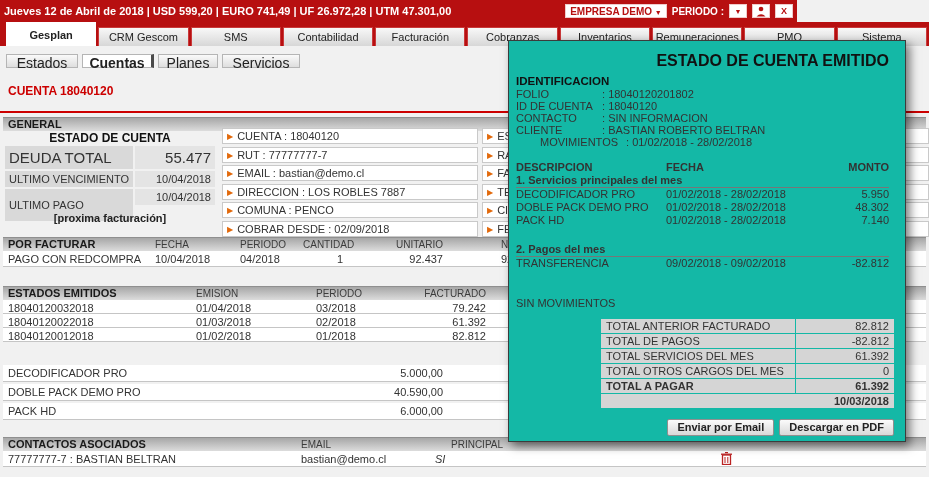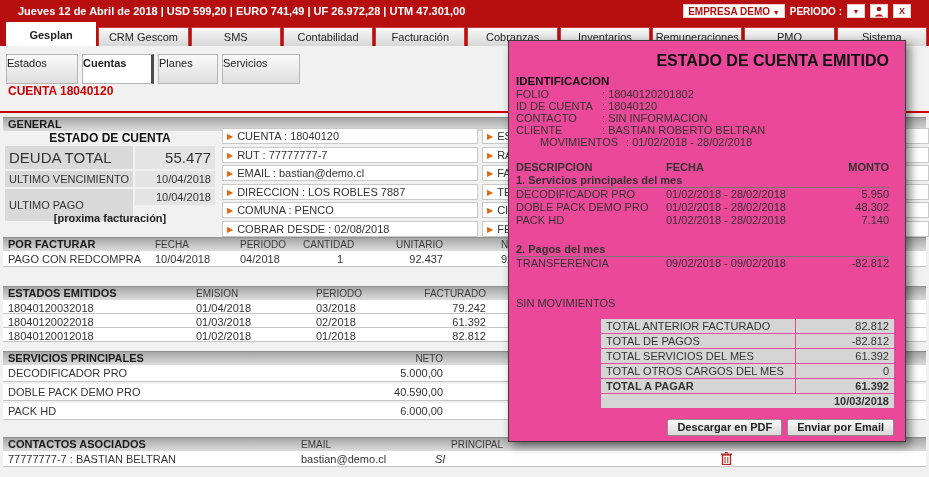--- a/index.html
+++ b/index.html
@@ -1,42 +1,42 @@
 <!DOCTYPE html>
 <html><head>
 <meta charset="utf-8">
 <style>
   * { margin:0; padding:0; box-sizing:border-box; }
   body { background:#888; font-family:"Liberation Sans", sans-serif; }
   .screen { position:relative; width:929px; height:477px; background:#f1f1f1; overflow:hidden;
             font-size:11px; color:#333; }
 
   
-  .topbar { position:absolute; left:0; top:0; width:929px; height:22px; background:#b70f10;
-            display:flex; align-items:center; justify-content:space-between; padding:0 18px; }
+  .topbar { position:absolute; left:0; top:0; width:797px; height:22px; background:#b70f10;
+            display:flex; align-items:center; justify-content:space-between; padding:0 4px; }
   .topbar-info { color:#fff; font-weight:bold; font-size:11px; }
   .topbar-right { display:flex; align-items:center; gap:5px; }
   .empresa-btn { background:#fff; color:#b70f10; font-weight:bold; font-size:10px;
                  border:1px solid #f0caca; padding:0 4px; height:14px; line-height:13px; cursor:pointer; }
   .sucursal-lbl { color:#fff; font-weight:bold; font-size:10px; }
   .mini-box { background:#fff; color:#b70f10; width:18px; height:14px; font-size:9px; font-weight:bold;
               display:flex; align-items:center; justify-content:center; border:1px solid #f0caca; cursor:pointer; }
 
   
   .maintabs { position:absolute; left:0; top:22px; width:929px; height:24px; background:#b70f10;
               display:flex; align-items:flex-end; padding:0 0 0 6px; }
   .maintab { flex:1; height:19px; line-height:19px; text-align:center; font-size:11px; color:#222;
              background:linear-gradient(#f8f8f8,#d7d7d7); border:1px solid #c9393a; border-bottom:none;
              margin-right:2px; cursor:pointer; white-space:nowrap; overflow:hidden; }
   .maintab.active { height:24px; line-height:24px; background:#fff; font-weight:bold;
                     border:1px solid #fff; border-bottom:none; }
 
   
   .subtabs { position:absolute; left:6px; top:54px; display:flex; gap:4px; }
-  .subtab { height:30px; line-height:17px; text-align:left; font-size:11px; color:#222;
+  .subtab { height:14px; line-height:17px; text-align:center; font-size:14px; color:#222;
             background:linear-gradient(#fafafa,#dedede); border:1px solid #b5b5b5; cursor:pointer; }
   .subtab.active { background:#fff; font-weight:bold; border-right:3px solid #4a4a4a; }
 
   .page-title { position:absolute; left:8px; top:84px; color:#cc0000; font-weight:bold; font-size:12px; }
   .red-rule { position:absolute; left:0; top:111px; width:929px; height:2px; background:#cc0000; }
 
   
   .secbar { position:absolute; left:3px; width:923px; height:14px;
             background:linear-gradient(#a7a7a7,#dcdcdc); border-top:1px solid #8f8f8f;
             font-size:11px; line-height:13px; }
@@ -57,21 +57,21 @@
   .field-row { position:absolute; height:16px; background:#fff; border:1px solid #c9c9c9;
                line-height:14px; padding-left:4px; white-space:nowrap; overflow:hidden; }
   .arrow { color:#e2690b; font-size:8px; margin-right:4px; vertical-align:1px; }
 
   
   .trow { position:absolute; left:3px; width:923px; background:#fff; border-bottom:1px solid #c5c5c5;
           font-size:11px; }
   .trow span, .trow div { position:absolute; top:2px; white-space:nowrap; }
 
   
-  .modal { position:absolute; left:508px; top:40px; width:398px; height:402px; background:#ec4899;
+  .modal { position:absolute; left:508px; top:40px; width:398px; height:402px; background:#14b8a6;
            border:1px solid #3c3c3c; box-shadow:4px 4px 9px rgba(0,0,0,.5); z-index:10; font-size:11px; }
   .m-title { position:absolute; right:16px; top:11px; font-size:16px; font-weight:bold; color:#111; }
   .m-sechead { position:absolute; left:7px; font-weight:bold; font-size:11.5px; color:#111; }
   .m-ident-row { position:absolute; left:7px; right:16px; height:12px; line-height:12px; }
   .m-ident-row .mlabel { display:inline-block; width:86px; font-size:11px; }
   .m-ident-row .mval::before { content:": "; }
   .m-cols { position:absolute; left:7px; right:16px; top:120px; font-weight:bold; }
   .m-cols .c2 { position:absolute; left:150px; } .m-cols .c3 { position:absolute; right:0; }
   .m-group-title { position:absolute; left:7px; right:16px; font-weight:bold;
                    border-bottom:1px solid #777; padding-bottom:1px; }
@@ -149,21 +149,21 @@
   <div class="ec-cell ec-value" style="left:135px;top:171px;width:80px;height:16px;">10/04/2018</div>
   <div class="ec-cell ec-label" style="left:5px;top:189px;width:128px;height:32px;">ULTIMO PAGO</div>
   <div class="ec-cell ec-value" style="left:135px;top:189px;width:80px;height:16px;">10/04/2018</div>
   <div class="ec-link">[proxima facturación]</div>
 
   <div class="field-row" style="left:222px;top:128px;width:256px;"><span class="arrow">▶</span><span>CUENTA : 18040120</span></div>
   <div class="field-row" style="left:222px;top:147px;width:256px;"><span class="arrow">▶</span><span>RUT : 77777777-7</span></div>
   <div class="field-row" style="left:222px;top:165px;width:256px;"><span class="arrow">▶</span><span>EMAIL : bastian@demo.cl</span></div>
   <div class="field-row" style="left:222px;top:184px;width:256px;"><span class="arrow">▶</span><span>DIRECCION : LOS ROBLES 7887</span></div>
   <div class="field-row" style="left:222px;top:202px;width:256px;"><span class="arrow">▶</span><span>COMUNA : PENCO</span></div>
-  <div class="field-row" style="left:222px;top:221px;width:256px;"><span class="arrow">▶</span><span>COBRAR DESDE : 02/08/2018</span></div>
+  <div class="field-row" style="left:222px;top:221px;width:256px;"><span class="arrow">▶</span><span>COBRAR DESDE : 02/09/2018</span></div>
 
   <div class="field-row" style="left:482px;top:128px;width:447px;"><span class="arrow">▶</span><span>ESTADO</span></div>
   <div class="field-row" style="left:482px;top:147px;width:447px;"><span class="arrow">▶</span><span>RAZON SOCIAL</span></div>
   <div class="field-row" style="left:482px;top:165px;width:447px;"><span class="arrow">▶</span><span>FANTASIA</span></div>
   <div class="field-row" style="left:482px;top:184px;width:447px;"><span class="arrow">▶</span><span>TELEFONO</span></div>
   <div class="field-row" style="left:482px;top:202px;width:447px;"><span class="arrow">▶</span><span>CIUDAD</span></div>
   <div class="field-row" style="left:482px;top:221px;width:447px;"><span class="arrow">▶</span><span>FECHA</span></div>
 
   <div class="secbar" style="top:237px;">
     <span class="sec-name">POR FACTURAR</span>
@@ -200,24 +200,20 @@
     <span style="left:313px;">02/2018</span>
     <span class="right-align" style="left:410px;width:73px;">61.392</span>
   </div>
   <div class="trow" style="top:328px;height:14px;">
     <span style="left:5px;">18040120012018</span>
     <span style="left:193px;">01/02/2018</span>
     <span style="left:313px;">01/2018</span>
     <span class="right-align" style="left:410px;width:73px;">82.812</span>
   </div>
 
-  <div class="secbar" style="top:351px;">
-    <span class="sec-name">SERVICIOS PRINCIPALES</span>
-    <span class="colhead right-align" style="left:360px;width:80px;">NETO</span>
-  </div>
   <div class="trow" style="top:365px;height:17px;">
     <span style="left:5px;">DECODIFICADOR PRO</span>
     <span class="right-align" style="left:360px;width:80px;">5.000,00</span>
   </div>
   <div class="trow" style="top:384px;height:17px;">
     <span style="left:5px;">DOBLE PACK DEMO PRO</span>
     <span class="right-align" style="left:360px;width:80px;">40.590,00</span>
   </div>
   <div class="trow" style="top:403px;height:17px;">
     <span style="left:5px;">PACK HD</span>
@@ -308,18 +304,18 @@
       <div class="m-trow bold">
           <span class="tl">TOTAL A PAGAR</span>
           <span class="tv">61.392</span>
         </div>
       <div class="m-trow bold">
           <span class="tv">10/03/2018</span>
         </div>
     </div>
 
     <div class="m-btns">
+      <button class="m-btn">Enviar por Email</button>
       <button class="m-btn">Descargar en PDF</button>
-      <button class="m-btn">Enviar por Email</button>
     </div>
   </div>
 
 </div>
 
 </body></html>

